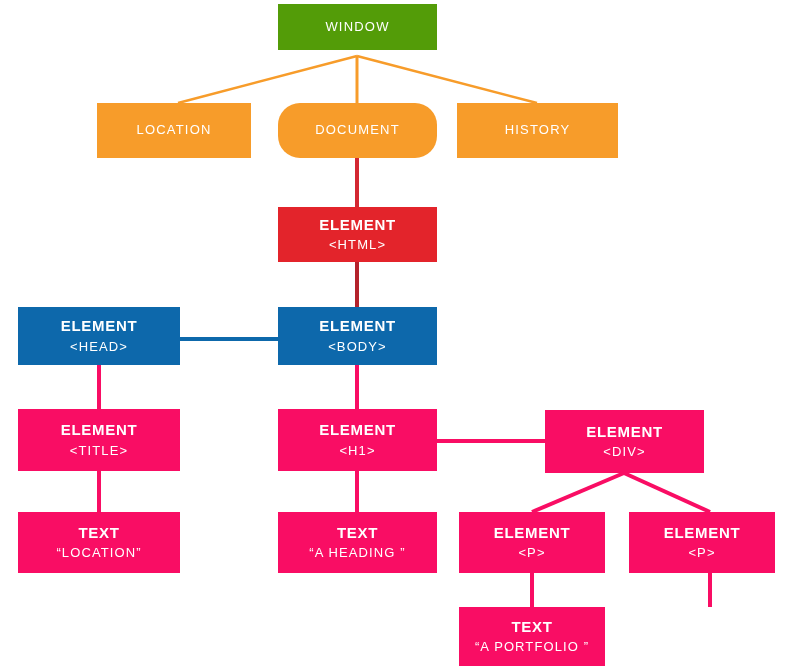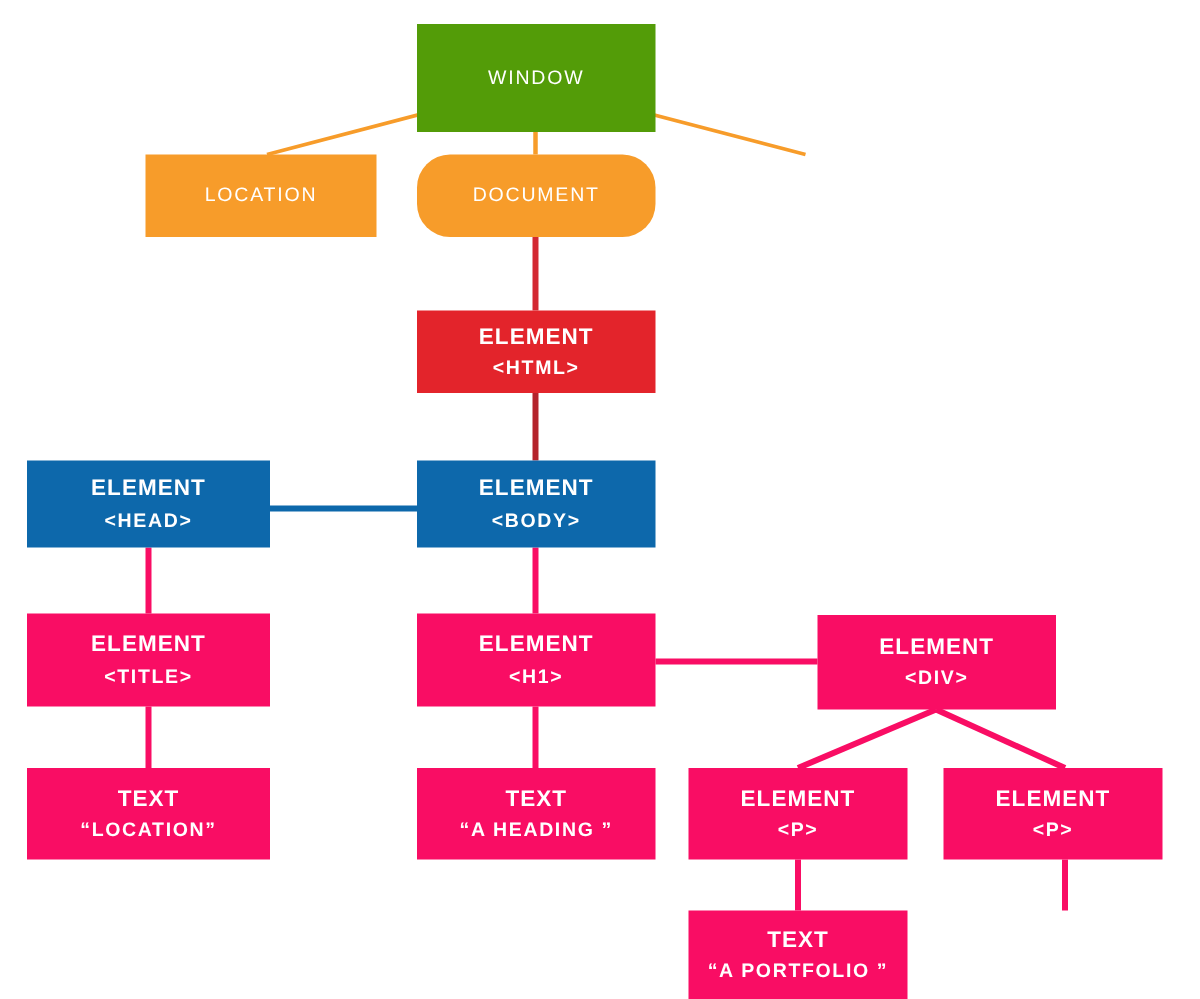--- a/index.html
+++ b/index.html
@@ -37,21 +37,21 @@
     z-index: 2;
   }
   .node .kind {
     font-weight: bold;
     font-size: 15px;
     letter-spacing: 0.7px;
     line-height: 1.25;
     margin-bottom: 3px;
   }
   .node .val {
-    font-weight: bold;
+    font-weight: normal;
     font-size: 13px;
     letter-spacing: 1.1px;
     line-height: 1.25;
     text-align: right;
   }
   .node.single .kind {
     margin-bottom: 0;
     font-weight: normal;
     font-size: 13px;
     letter-spacing: 1.2px;
@@ -90,32 +90,35 @@
     <line x1="357" y1="471" x2="357" y2="512" stroke="#f90d64" stroke-width="4"></line>
 
     <line x1="624" y1="473" x2="532" y2="512" stroke="#f90d64" stroke-width="4"></line>
     <line x1="624" y1="473" x2="710" y2="512" stroke="#f90d64" stroke-width="4"></line>
 
     <line x1="532" y1="573" x2="532" y2="607" stroke="#f90d64" stroke-width="4"></line>
 
     <line x1="710" y1="573" x2="710" y2="607" stroke="#f90d64" stroke-width="4"></line>
   </svg>
 
-  <div class="node n-window single" style="left:278px; top:16px; width:159px; height:72px;">
+  <div class="node n-window single" style="left:278px; top:4px; width:159px; height:46px;">
     <div class="kind">WINDOW</div>
   </div>
 
   <div class="node n-orange single" style="left:97px; top:103px; width:154px; height:55px;">
     <div class="kind">LOCATION</div>
   </div>
 
   <div class="node n-orange single" style="left:278px; top:103px; width:159px; height:55px;border-radius:22px;">
     <div class="kind">DOCUMENT</div>
   </div>
 
+  <div class="node n-orange single" style="left:457px; top:103px; width:161px; height:55px;">
+    <div class="kind">HISTORY</div>
+  </div>
 
   <div class="node n-red" style="left:278px; top:207px; width:159px; height:55px;">
     <div class="kind">ELEMENT</div>
     <div class="val">&lt;HTML&gt;</div>
   </div>
 
   <div class="node n-blue" style="left:18px; top:307px; width:162px; height:58px;">
     <div class="kind">ELEMENT</div>
     <div class="val">&lt;HEAD&gt;</div>
   </div>

